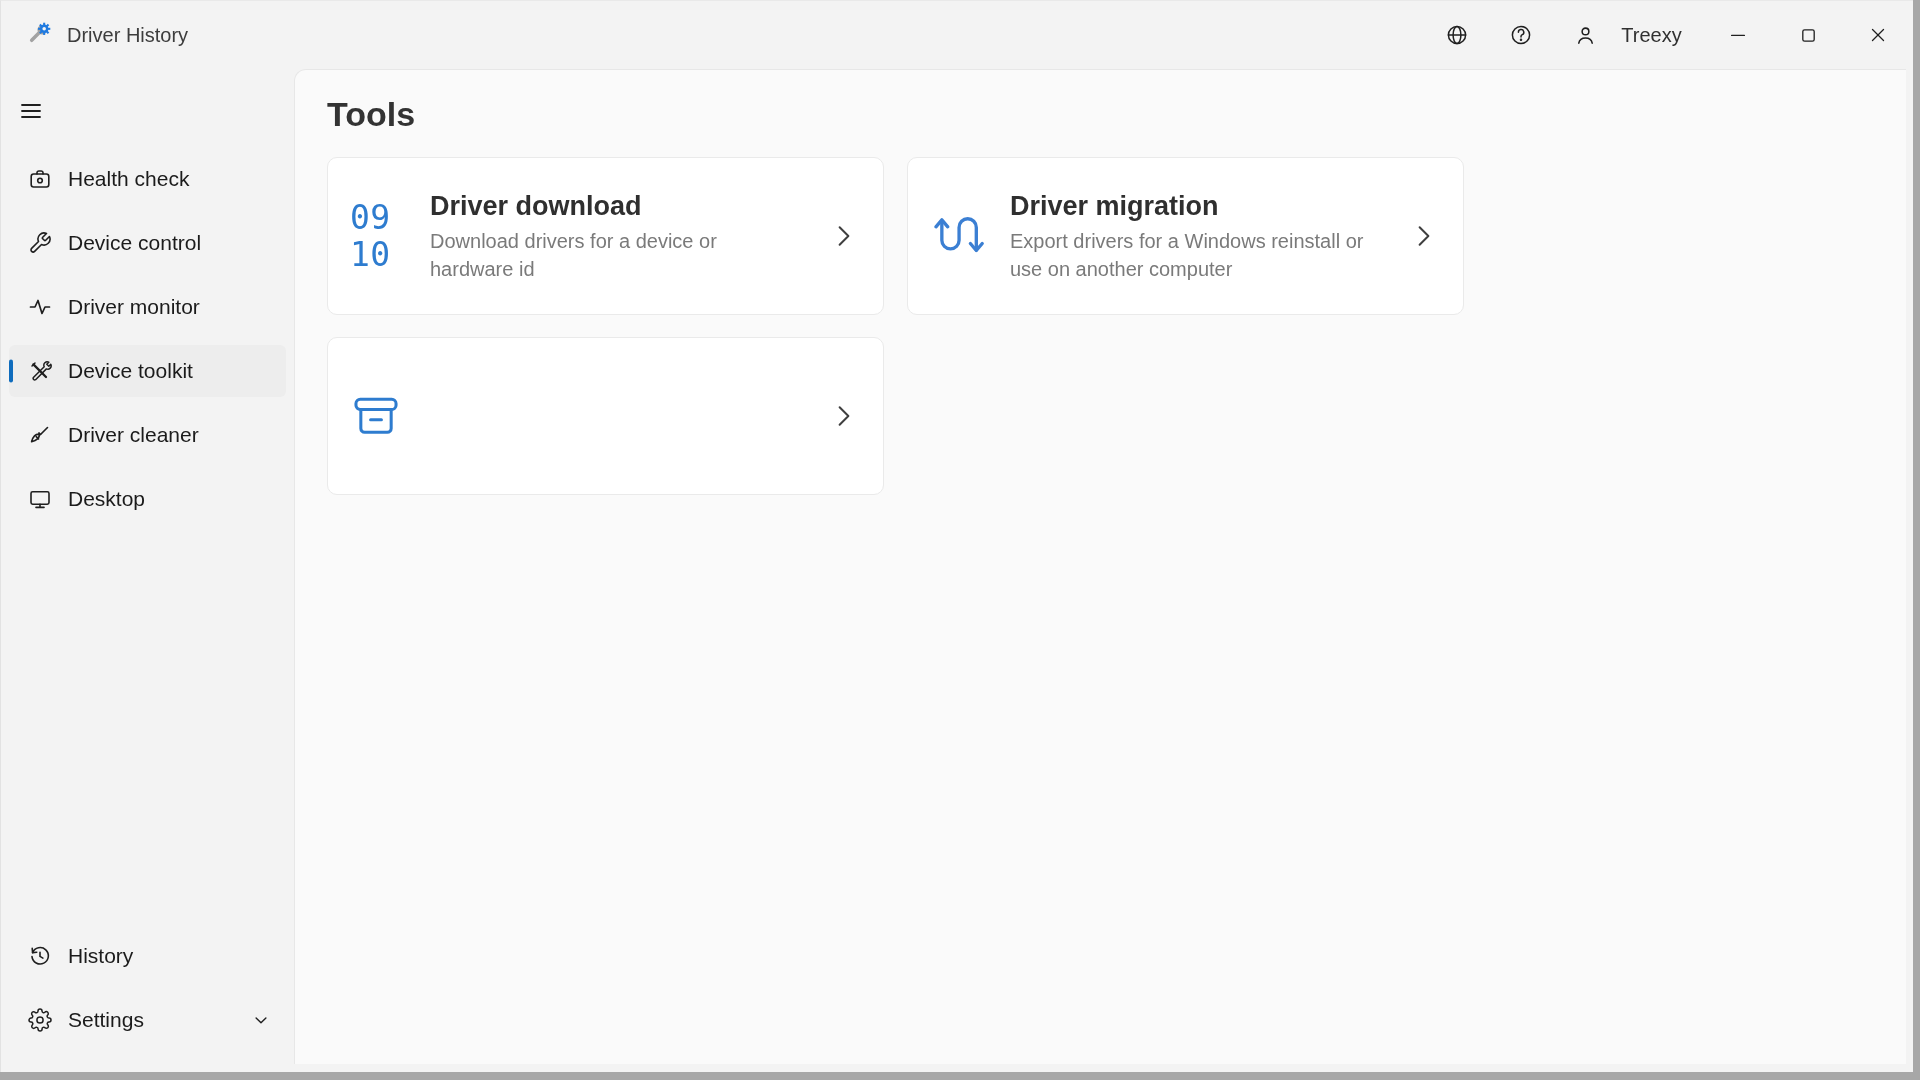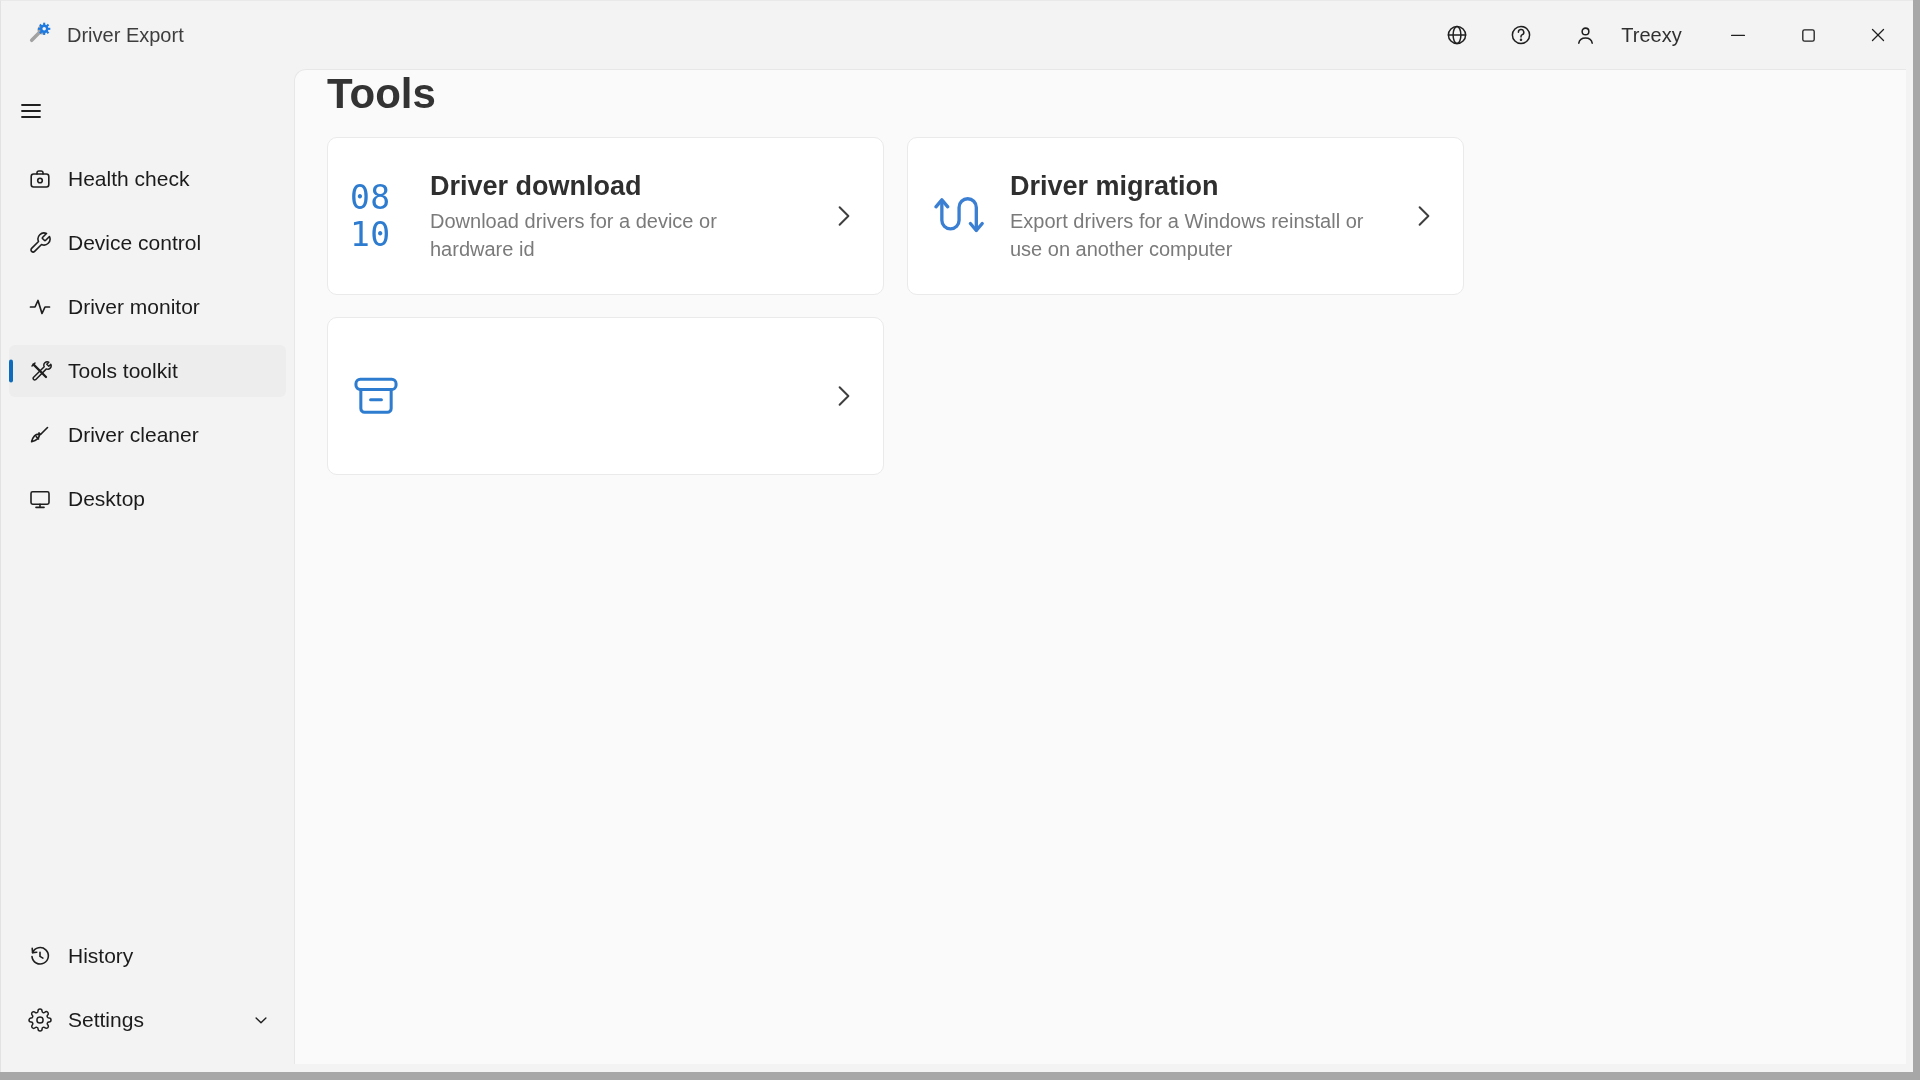--- a/index.html
+++ b/index.html
@@ -48,21 +48,21 @@
   }
   .sidebar-footer { position:absolute; left:0; right:0; bottom:6px; }
   .chevron-down { margin-left:auto; margin-right:16px; display:flex; }
 
   
   .content {
     position:absolute; left:293px; top:68px; right:7px; bottom:8px;
     background:#fafafa; border-top-left-radius:12px;
     border-top:1px solid #e7e7e7; border-left:1px solid #e7e7e7;
   }
-  .page-heading { margin:4px 0 0 32px; font-size:42px; line-height:40px; font-weight:600; color:#333; }
+  .page-heading { margin:24px 0 0 32px; font-size:34px; line-height:40px; font-weight:600; color:#333; }
   .cards { margin:23px 0 0 32px; width:1140px; display:flex; flex-wrap:wrap; gap:22px 23px; }
   .card {
     width:557px; height:158px; background:#ffffff;
     border:1px solid #eaeaea; border-radius:10px;
     display:flex; align-items:center; padding:0 24px 0 22px; cursor:pointer;
   }
   .card-icon { width:62px; flex:none; display:flex; align-items:center; }
   .digits {
     font-family:"DejaVu Sans Mono", monospace; font-size:33px; line-height:37px;
     letter-spacing:0.5px; color:#2e7ccf; font-weight:400;
@@ -96,21 +96,21 @@
             <rect x="16.5" y="2.6" width="2" height="2.6" transform="rotate(90 17.5 8.5)"></rect>
             <rect x="16.5" y="2.6" width="2" height="2.6" transform="rotate(135 17.5 8.5)"></rect>
             <rect x="16.5" y="2.6" width="2" height="2.6" transform="rotate(180 17.5 8.5)"></rect>
             <rect x="16.5" y="2.6" width="2" height="2.6" transform="rotate(225 17.5 8.5)"></rect>
             <rect x="16.5" y="2.6" width="2" height="2.6" transform="rotate(270 17.5 8.5)"></rect>
             <rect x="16.5" y="2.6" width="2" height="2.6" transform="rotate(315 17.5 8.5)"></rect>
           </g>
           <circle cx="17.5" cy="8.5" r="1.7" fill="#f3f3f3"></circle>
         </svg>
       </span>
-      <span class="app-title">Driver Export</span>
+      <span class="app-title">Driver History</span>
     </div>
 
     <div class="tb-right">
       <button class="tb-btn">
         <span>
           <svg class="stroke-ic" width="24" height="24" viewBox="0 0 24 24" style="stroke-width:1.5">
             <circle cx="12" cy="12" r="8.6"></circle>
             <ellipse cx="12" cy="12" rx="3.9" ry="8.6"></ellipse>
             <line x1="3.4" y1="12" x2="20.6" y2="12"></line>
           </svg>
@@ -202,21 +202,21 @@
 
       <div class="nav-item selected">
         <span class="pill"></span>
         <span class="nav-icon">
           <svg class="stroke-ic" width="24" height="24" viewBox="0 0 24 24" style="stroke-width:1.5">
             <line x1="5.4" y1="5.4" x2="18" y2="18" style="stroke-width:2.3"></line>
             <line x1="4" y1="7" x2="7" y2="4"></line>
             <path d="M20.8 3.2a3.4 3.4 0 0 0-4.6 4.5L5.4 18.5a1.6 1.6 0 0 0 2.2 2.2L18.4 9.9a3.4 3.4 0 0 0 4.4-4.6l-2 2-2-2z"></path>
           </svg>
         </span>
-        <span class="nav-label">Tools toolkit</span>
+        <span class="nav-label">Device toolkit</span>
       </div>
 
       <div class="nav-item">
         <span class="nav-icon">
           <svg class="stroke-ic" width="24" height="24" viewBox="0 0 24 24">
             <line x1="19.5" y1="4.5" x2="12.5" y2="11.5"></line>
             <path d="M12.5 11.5c-2.2-.8-4.4-.2-6 1.4-1.2 1.2-2.3 3.6-2.9 5.8 2.3-.5 4.7-1.6 5.9-2.8 1.6-1.6 2.2-3.8 1.4-6z"></path>
             <line x1="8.2" y1="13.6" x2="10.6" y2="16"></line>
           </svg>
         </span>
@@ -265,21 +265,21 @@
   </aside>
 
   <main class="content">
     <h1 class="page-heading">Tools</h1>
 
     <div class="cards">
 
       <div class="card">
         <span class="card-icon">
           <span class="digits">
-            <div>08</div>
+            <div>09</div>
             <div>10</div>
           </span>
         </span>
         <span class="card-text">
           <div class="card-title">Driver download</div>
           <div class="card-desc">Download drivers for a device or hardware id</div>
         </span>
         <span class="card-chevron">
           <svg width="30" height="30" viewBox="0 0 24 24" fill="none" stroke="#3f3f3f" stroke-width="1.6" stroke-linecap="round" stroke-linejoin="round">
             <polyline points="8.5 5 15.5 12 8.5 19"></polyline>

